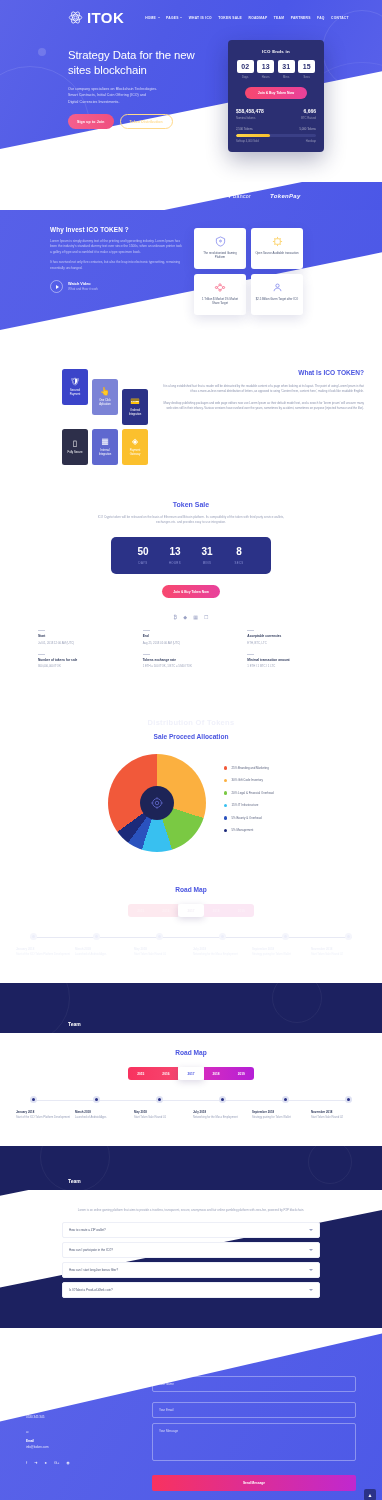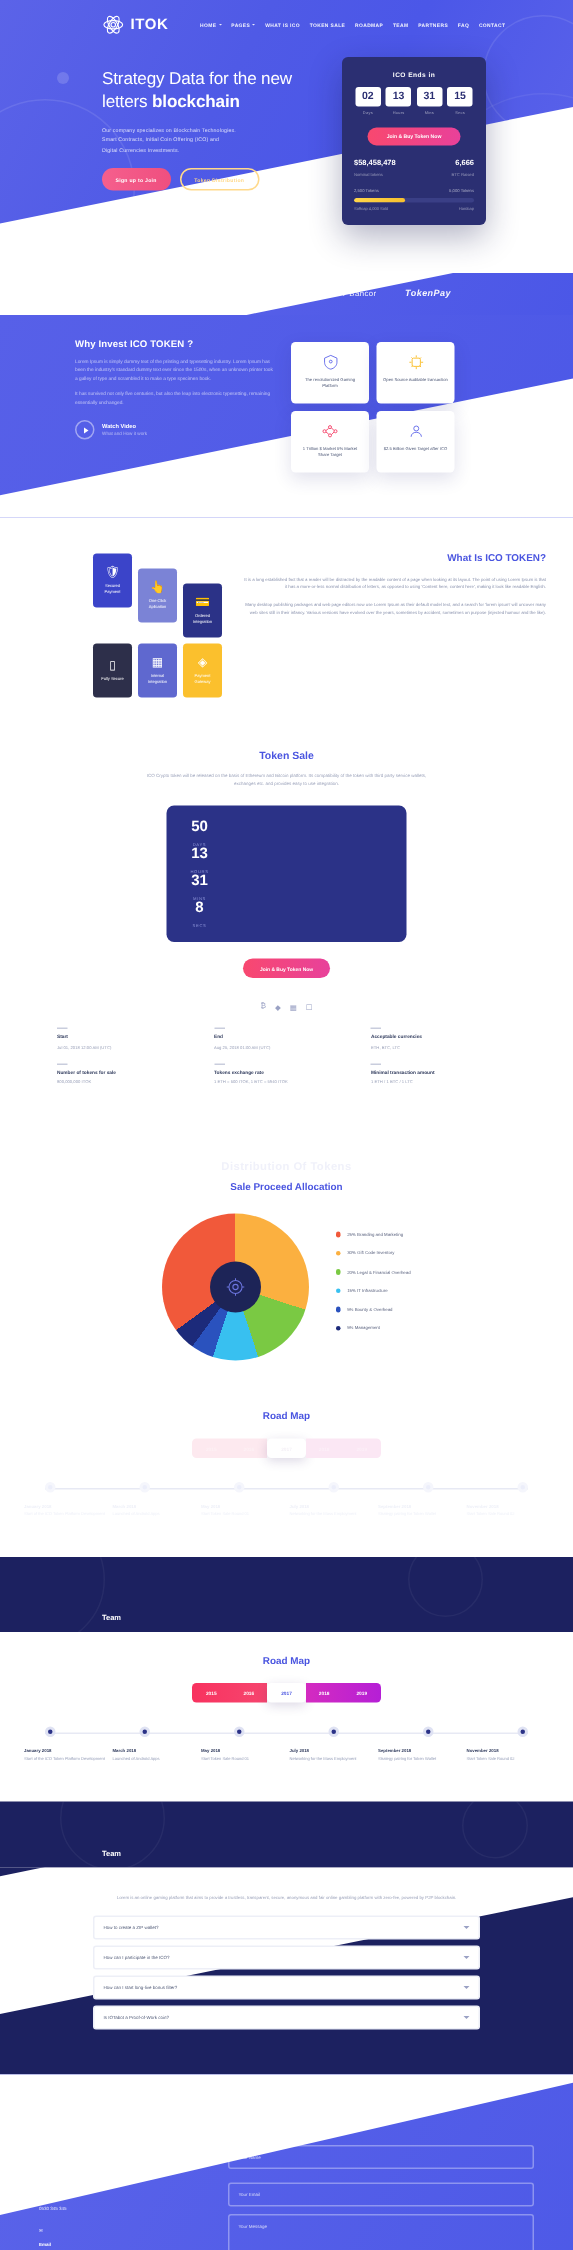--- a/index.html
+++ b/index.html
@@ -35,39 +35,39 @@
   .d6{width:150px;height:150px;right:-55px;bottom:-30px;border-color:rgba(255,255,255,.07);}
 
   
   .navbar{
     position:relative;z-index:5;display:flex;align-items:center;
     padding:9px 16px 0 68px;
   }
   .brand{display:flex;align-items:center;gap:4px;}
   .brand-mark{width:15px;height:15px;position:relative;}
   .brand-mark svg{display:block;}
-  .brand-name{color:#fff;font-size:10px;font-weight:bold;letter-spacing:.4px;}
+  .brand-name{color:#fff;font-size:15px;font-weight:bold;letter-spacing:.4px;}
   .nav-links{display:flex;align-items:center;gap:6.5px;margin-left:21px;}
   .nav-links a{
     color:rgba(255,255,255,.92);font-size:3.3px;letter-spacing:.25px;
     text-decoration:none;white-space:nowrap;font-weight:bold;
     display:flex;align-items:center;gap:1.5px;
   }
   .caret{
     width:0;height:0;border-left:1.4px solid transparent;border-right:1.4px solid transparent;
     border-top:1.9px solid rgba(255,255,255,.85);display:inline-block;
   }
 
   
   .hero-body{position:relative;z-index:4;display:flex;padding:14px 12px 0 68px;gap:10px;}
   .hero-left{width:150px;padding-top:8px;}
   .hero-title{
     color:#fff;font-size:11.4px;line-height:15px;font-weight:normal;letter-spacing:-.1px;
   }
-  .hero-title b{font-weight:bold;}
+  .hero-title b{font-weight:normal;}
   .hero-bullets{margin-top:8px;}
   .hero-bullets li{
     list-style:none;color:rgba(255,255,255,.78);font-size:3.5px;line-height:6.4px;
     letter-spacing:.1px;
   }
   .hero-btns{display:flex;gap:6px;margin-top:9px;}
   .btn-pill{
     font-size:3.4px;letter-spacing:.2px;border-radius:20px;padding:4.5px 9px;
     text-align:center;white-space:nowrap;font-weight:bold;
   }
@@ -170,21 +170,21 @@
   .whatis-txt{flex:1;text-align:right;}
   .whatis-txt h2{color:#4a55e0;font-size:6.6px;font-weight:bold;margin-bottom:8px;}
   .whatis-txt p{font-size:2.9px;line-height:5px;color:#8b93ae;margin-bottom:7px;}
 
   
   .tokensale{padding:14px 0 20px;text-align:center;background:#fff;}
   .ts-title{color:#4a55e0;font-size:7px;font-weight:bold;margin-bottom:7px;}
   .ts-sub{font-size:3px;line-height:5.2px;color:#9aa1b9;max-width:200px;margin:0 auto 12px;}
   .ts-cd{
     width:160px;margin:0 auto;background:#2b3287;border-radius:5px;
-    display:flex;justify-content:center;padding:10px 6px 9px;flex-direction:column;
+    display:flex;justify-content:center;padding:10px 6px 9px;
   }
   .ts-cd .u{width:32px;}
   .ts-cd .n{color:#fff;font-size:10px;font-weight:bold;line-height:1;}
   .ts-cd .l{color:#8d94d8;font-size:2.8px;margin-top:4px;letter-spacing:.4px;}
   .ts-btn{
     margin:11px auto 0;width:58px;padding:4.5px 0;border-radius:14px;
     background:linear-gradient(90deg,#f8486f,#e8419b);color:#fff;font-size:3.3px;
     font-weight:bold;border:none;
   }
   .pay-icons{display:flex;justify-content:center;gap:6px;margin:16px 0 10px;color:#9aa1c4;font-size:5px;}
@@ -348,21 +348,21 @@
         <a href="#">PARTNERS</a>
         <a href="#">FAQ</a>
         <a href="#">CONTACT</a>
       </div>
     </nav>
 
     <div class="hero-body">
       <div class="hero-left">
         <h1 class="hero-title">
           <span>Strategy Data for the new</span><br>
-          <span>letters </span><b>blockchain</b>
+          <span>sites </span><b>blockchain</b>
         </h1>
         <ul class="hero-bullets">
           <li>Our company specializes on Blockchain Technologies.</li>
           <li>Smart Contracts, Initial Coin Offering (ICO) and</li>
           <li>Digital Currencies Investments.</li>
         </ul>
         <div class="hero-btns">
           <button class="btn-pill btn-pink">Sign up to Join</button>
           <button class="btn-pill btn-ghost">Token Distribution</button>
         </div>

